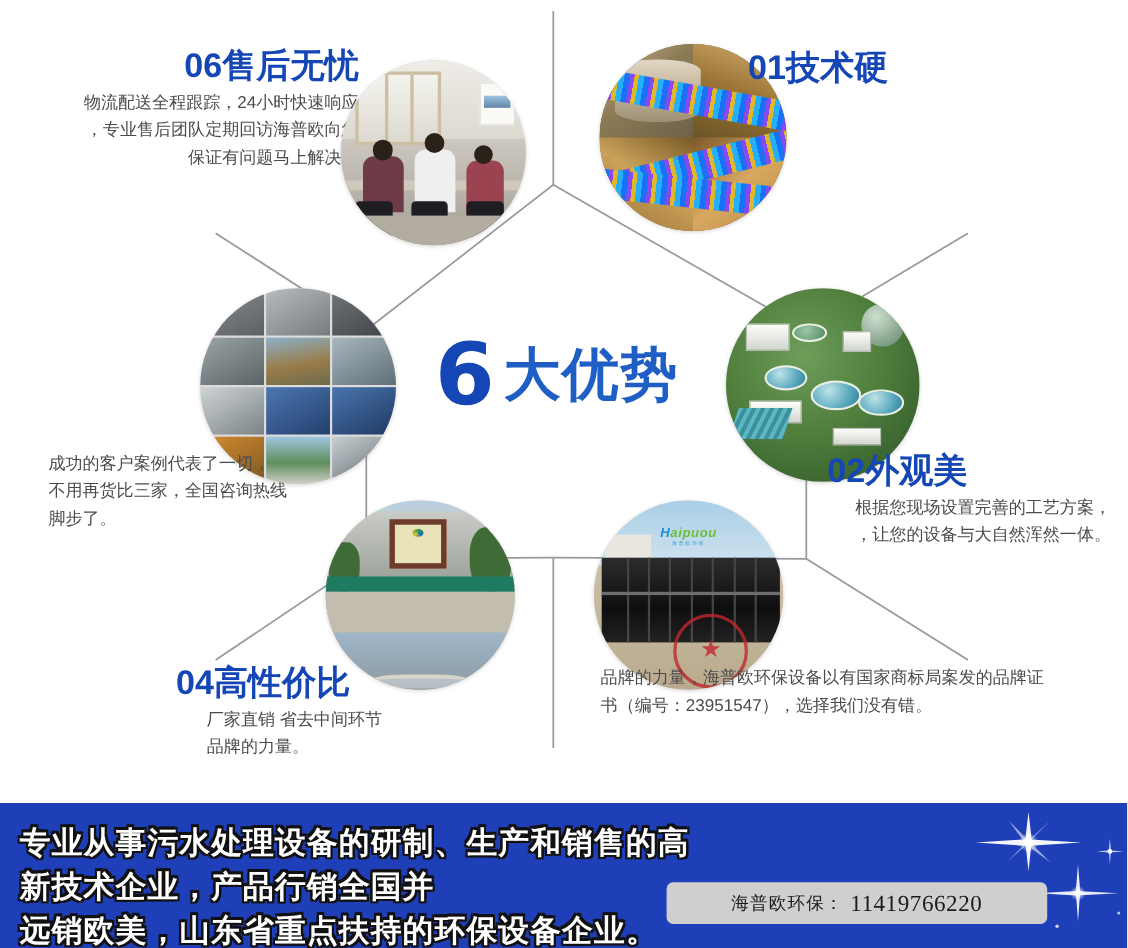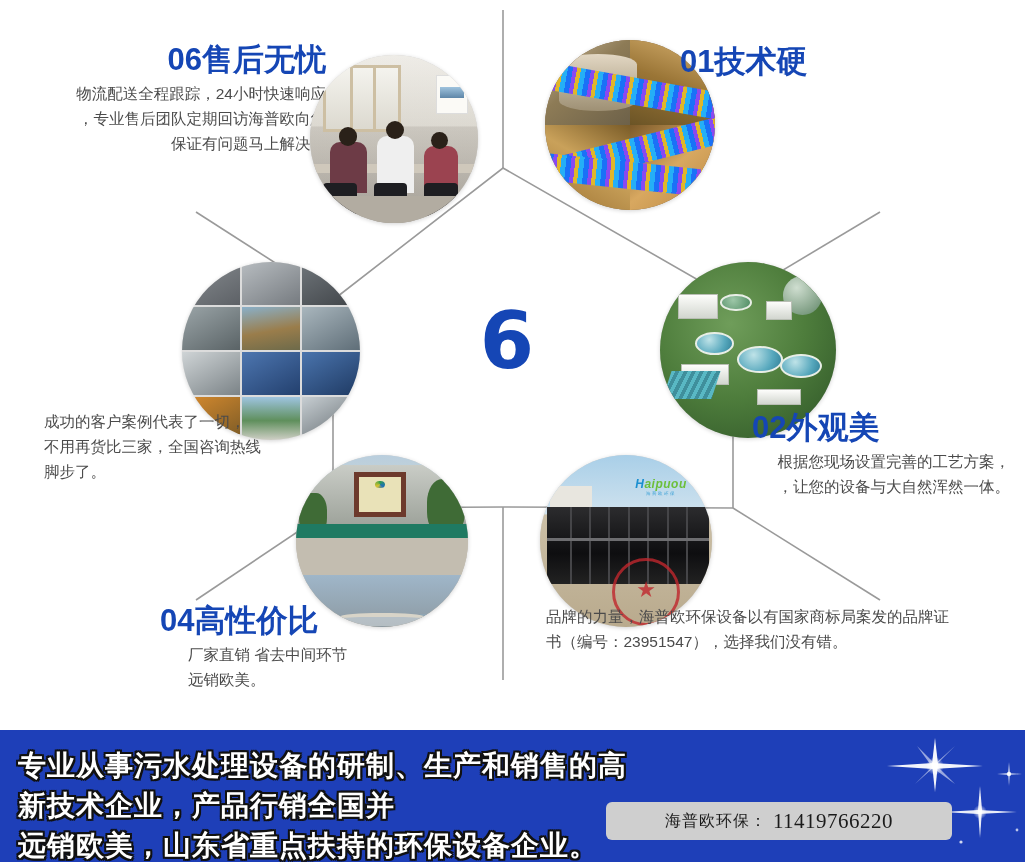--- a/index.html
+++ b/index.html
@@ -101,21 +101,21 @@
     background:repeating-linear-gradient(100deg,#59b8c4 0 4px,#3f8f9c 4px 8px);transform:skewX(-18deg);}
 
   
   .ph-tank{background:linear-gradient(180deg,#a9cfe8 0%,#cfe2ee 34%,#cbbfa6 35%,#b9aa8d 100%);}
   .ph-tank .body{position:absolute;left:4%;top:30%;right:2%;height:45%;
     background:linear-gradient(180deg,#2c2c2e,#0e0e10 60%,#222);}
   .ph-tank .body .rib{position:absolute;top:0;bottom:0;width:2px;background:#454548;}
   .ph-tank .hl{position:absolute;left:4%;right:2%;top:48%;height:3px;background:#6d6d70;}
   .ph-tank .wbld{position:absolute;left:6%;top:18%;width:24%;height:16%;background:#e8e6df;}
   .ph-tank .logo{position:absolute;left:50%;top:13%;transform:translateX(-50%);
-    font-size:12px;font-weight:bold;font-style:italic;color:#1a8fd0;letter-spacing:.5px;margin-left:35px;}
+    font-size:12px;font-weight:bold;font-style:italic;color:#1a8fd0;letter-spacing:.5px;}
   .ph-tank .logo em{color:#6cbf3a;font-style:italic;}
   .ph-tank .logo .sub{display:block;font-size:4.5px;font-style:normal;font-weight:normal;
     color:#3aa0d6;letter-spacing:1.5px;text-align:center;}
   .ph-tank .stamp{position:absolute;left:42%;top:60%;width:36%;height:36%;
     border:3px solid #c0272d;border-radius:50%;opacity:.8;}
   .ph-tank .stamp:after{content:"★";position:absolute;left:50%;top:50%;transform:translate(-50%,-56%);
     color:#c0272d;font-size:22px;}
 
   
   .ph-gate{background:linear-gradient(180deg,#b9cede 0%,#cfd8cf 30%,#c9c3b6 48%,#b5ae9f 100%);}
@@ -288,21 +288,21 @@
       <div class="btm">
         <div class="yellowbld"></div>
         <div class="bluebld"></div>
         <div class="arch"></div>
       </div>
     </div>
   </div>
   <div class="feat ta-l" style="left:160px;top:605px;width:320px;">
     <div class="title">04高性价比</div>
     <div class="desc" style="margin-left:28px;">厂家直销 省去中间环节
-远销欧美。</div>
+品牌的力量。</div>
   </div>
 
   <div class="circ" style="left:540px;top:455px;width:172px;height:172px;">
     <div class="inner ph-tank">
       <div class="wbld"></div>
       <div class="logo">
         <span>H</span><em>aipuou</em>
         <span class="sub">海普欧环保</span>
       </div>
       <div class="body">
@@ -318,20 +318,21 @@
       <div class="stamp"></div>
     </div>
   </div>
   <div class="feat ta-l" style="left:546px;top:600px;width:470px;">
     <div class="desc">品牌的力量，海普欧环保设备以有国家商标局案发的品牌证
 书（编号：23951547），选择我们没有错。</div>
   </div>
 
   <div id="center">
     <span class="big">6</span>
+    <span class="word">大优势</span>
   </div>
 
   <div id="banner">
     <svg class="sparkles" viewBox="0 0 260 132">
       <defs>
         <radialGradient id="g1">
             <stop offset="0" stop-color="#ffffff" stop-opacity="1"></stop>
             <stop offset="1" stop-color="#ffffff" stop-opacity="0"></stop>
           </radialGradient>
       </defs>

